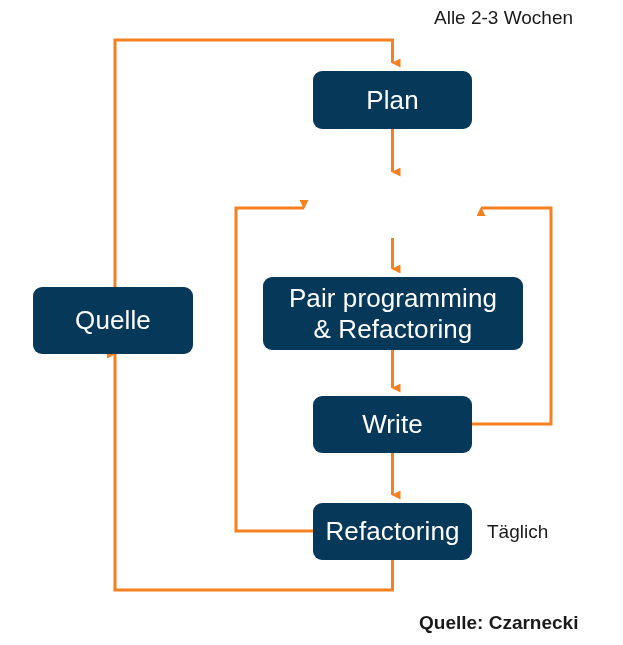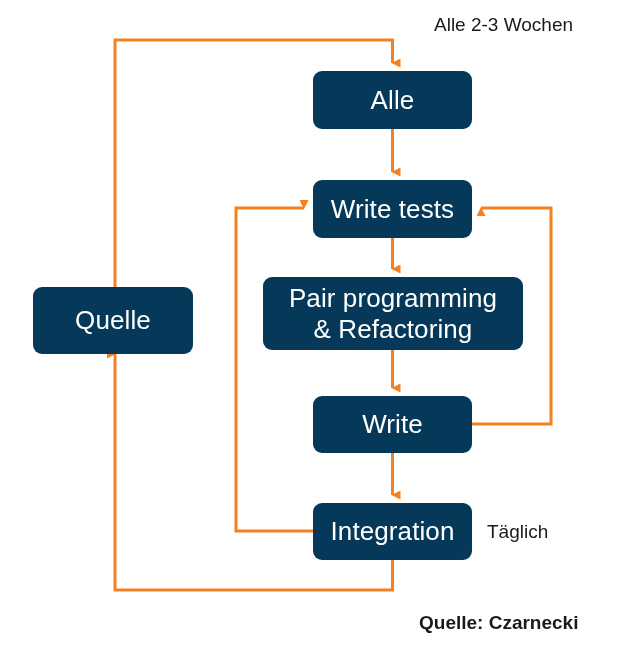--- a/index.html
+++ b/index.html
@@ -91,43 +91,40 @@
 
       <path d="M472,424 L551,424 L551,208 L481,208" marker-end="url(#arrow-left)"></path>
 
       <path d="M313,531 L236,531 L236,208 L304,208" marker-end="url(#arrow-right)"></path>
 
       <path d="M392.5,560 L392.5,590 L115,590 L115,354" marker-end="url(#arrow-up)"></path>
     </g>
   </svg>
 
   <div class="node" style="left:313px; top:71px; width:159px; height:58px;">
-    <span class="node-label">Alle</span>
+    <span class="node-label">Plan</span>
   </div>
 
-  <div class="node" style="left:313px; top:180px; width:159px; height:58px;">
-    <span class="node-label">Write tests</span>
-  </div>
 
   <div class="node" style="left:263px; top:277px; width:260px; height:73px;">
     <span class="node-label">Pair programming
 &amp; Refactoring</span>
   </div>
 
   <div class="node" style="left:313px; top:396px; width:159px; height:57px;">
     <span class="node-label">Write</span>
   </div>
 
   <div class="node" style="left:313px; top:503px; width:159px; height:57px;">
-    <span class="node-label">Integration</span>
+    <span class="node-label">Refactoring</span>
   </div>
 
   <div class="node" style="left:33px; top:287px; width:160px; height:67px;">
     <span class="node-label">Quelle</span>
   </div>
 
-  <div class="caption" style="left:434px; top:14px;">Alle 2-3 Wochen</div>
+  <div class="caption" style="left:434px; top:7px;">Alle 2-3 Wochen</div>
 
   <div class="caption" style="left:487px; top:521px;">Täglich</div>
 
   <div class="caption" style="left:419px; top:612px;font-weight:bold;">Quelle: Czarnecki</div>
 
 </div>
 
 </body></html>

